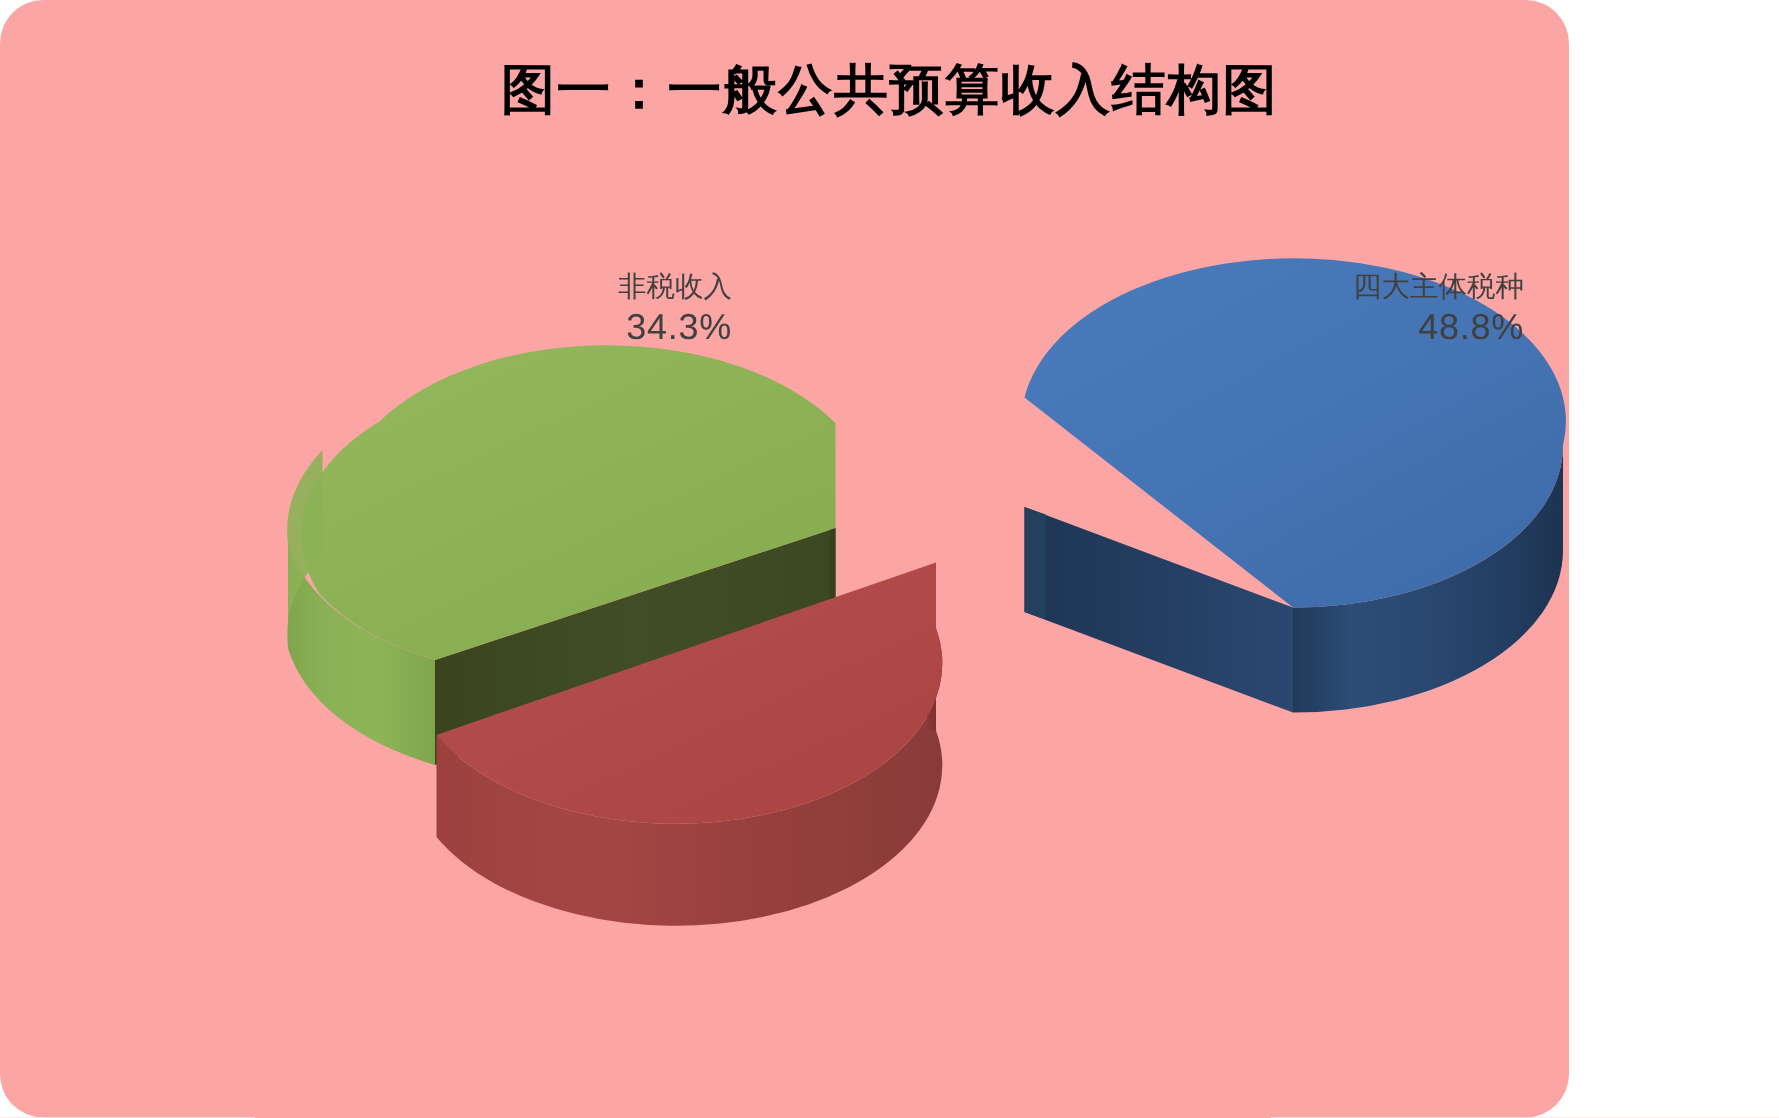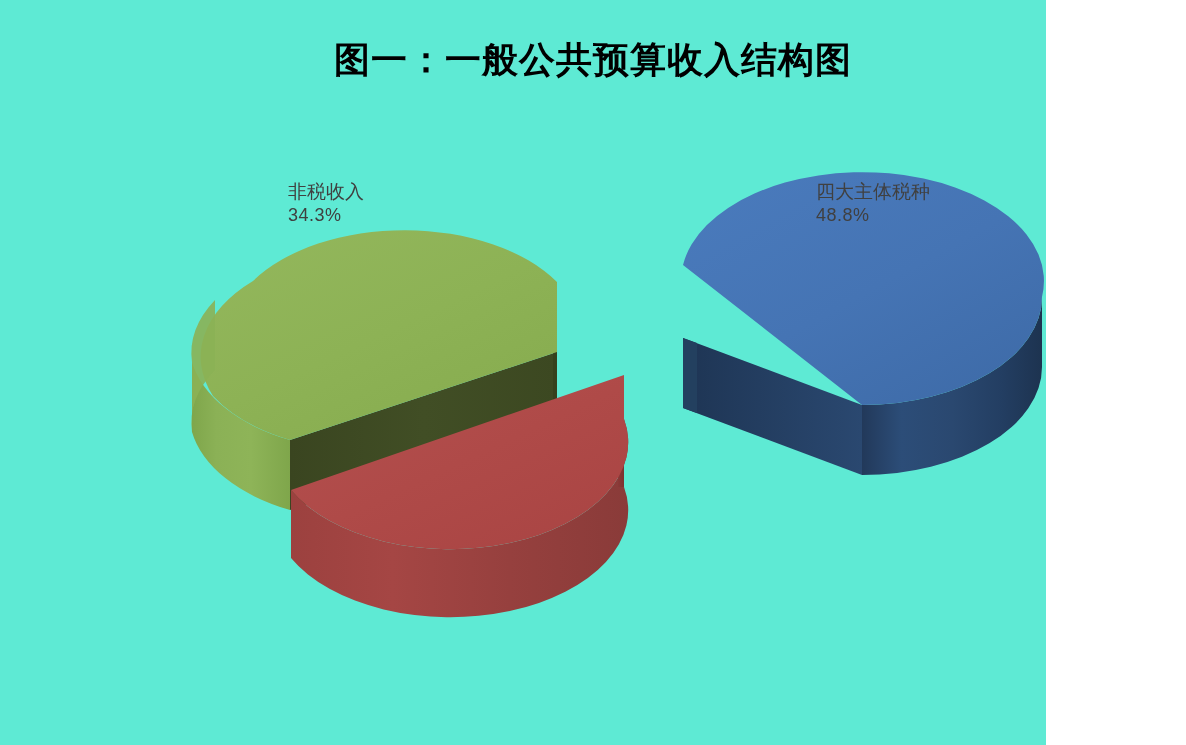--- a/index.html
+++ b/index.html
@@ -10,21 +10,22 @@
   body {
     width: 1186px;
     height: 745px;
     font-family: "Liberation Sans", sans-serif;
     overflow: hidden;
   }
   #chart-root {
     position: relative;
     width: 1046px;
     height: 745px;
-    background: #5eead4;
+    background: #fca5a5;
+    border-radius: 29px;
   }
   .chart-title {
     position: absolute;
     left: 0;
     top: 36px;
     width: 1186px;
     text-align: center;
     font-family: "Liberation Serif", serif;
     font-size: 36px;
     font-weight: 700;
@@ -32,34 +33,34 @@
     letter-spacing: 1px;
     white-space: nowrap;
   }
   .pie-canvas {
     position: absolute;
     left: 0;
     top: 0;
   }
   .slice-label {
     position: absolute;
-    text-align: left;
+    text-align: right;
     color: #3b3b3b;
     font-family: "Liberation Sans", sans-serif;
     line-height: 1.28;
     white-space: nowrap;
   }
   .slice-label .lbl-name {
     display: block;
     font-size: 19px;
     color: #404040;
   }
   .slice-label .lbl-pct {
     display: block;
-    font-size: 18px;
+    font-size: 24px;
     color: #404040;
     letter-spacing: 0.5px;
   }
   #label-green { left: 288px; top: 180px; width: 200px; }
   #label-blue  { left: 816px; top: 180px; width: 200px; }
   #label-red   { left: 356px; top: 642px; width: 200px; }
 </style>
 </head>
 <body>
 

